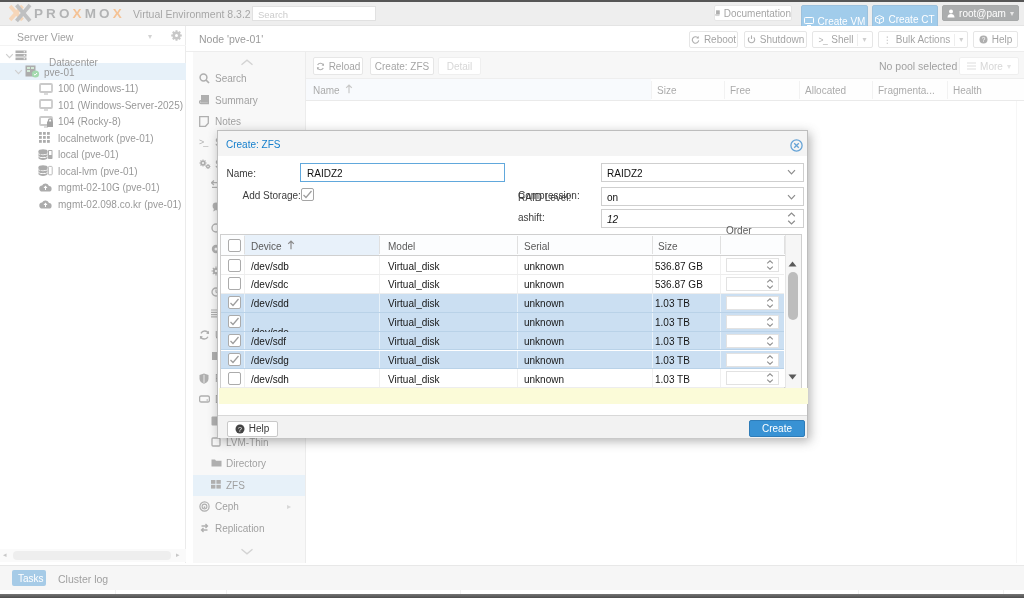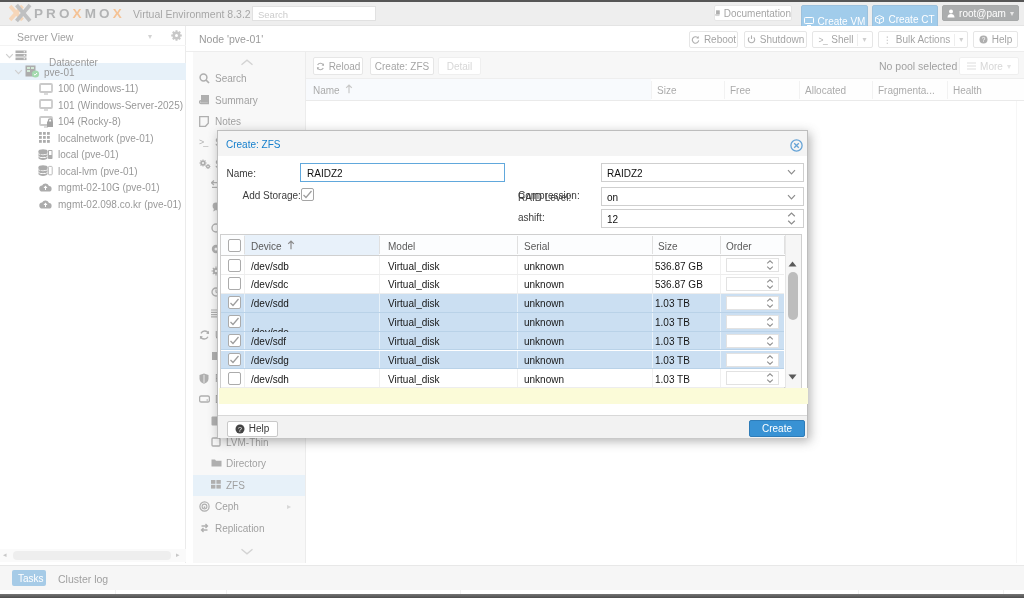--- a/index.html
+++ b/index.html
@@ -354,36 +354,36 @@
 <div class="ab" style="left:82.5px;top:57px;width:13px;height:13px;background:#fff;border:1px solid #a5a5a5;border-radius:2px;box-sizing:border-box;"></div>
 <svg class="ab" style="left:84px;top:58.5px;" width="11" height="10" viewBox="0 0 11 10">
       <path d="M1.5 5 4 7.5 9.5 1" fill="none" stroke="#9d9d9d" stroke-width="1.25"></path>
     </svg>
 <div class="ab" style="left:383px;top:56px;width:203px;height:19px;background:#fff;border:1px solid #cfcfcf;box-sizing:border-box;"></div>
 <div class="txt" style="left:389px;top:61px;color:#111;">on</div>
 <svg class="ab" style="left:569px;top:62.5px;" width="9" height="6" viewBox="0 0 9 6">
       <path d="M1 1.2 4.5 4.8 8 1.2" fill="none" stroke="#8d8d8d" stroke-width="1.2"></path>
     </svg>
 <div class="ab" style="left:383px;top:78px;width:203px;height:19px;background:#fff;border:1px solid #cfcfcf;box-sizing:border-box;"></div>
-<div class="txt" style="left:389px;top:83px;color:#111;">12</div>
+<div class="txt" style="left:389px;top:83px;color:#111;font-style:italic;">12</div>
 <svg class="ab" style="left:569px;top:81px;" width="9" height="13" viewBox="0 0 9 13">
       <path d="M1.2 4.2 4.5 1 7.8 4.2M1.2 8.8 4.5 12 7.8 8.8" fill="none" stroke="#8d8d8d" stroke-width="1.2"></path>
     </svg>
 <div class="ab" style="left:2px;top:103px;width:582px;height:154px;border:1px solid #cfcfcf;box-sizing:border-box;background:#fff;"></div>
 <div class="ab" style="left:3px;top:104px;width:580px;height:21px;background:#fcfdfe;border-bottom:1px solid #d0d0d0;box-sizing:border-box;"></div>
 <div class="ab" style="left:26px;top:104px;width:135px;height:20px;background:#e8f1fa;"></div>
 <div class="ab" style="left:9.5px;top:108px;width:13px;height:13px;background:#fff;border:1px solid #ababab;border-radius:2px;box-sizing:border-box;"></div>
 <div class="txt" style="left:33px;top:110px;color:#5a5a5a;">Device</div>
 <svg class="ab" style="left:69px;top:109px;" width="8" height="10" viewBox="0 0 8 10">
       <path d="M4 9.3V1.5M1.2 3.8 4 1 6.8 3.8" fill="none" stroke="#8a8a8a" stroke-width="1.2"></path>
     </svg>
 <div class="txt" style="left:170px;top:110px;color:#5a5a5a;">Model</div>
 <div class="txt" style="left:306px;top:110px;color:#5a5a5a;">Serial</div>
 <div class="txt" style="left:440px;top:110px;color:#5a5a5a;">Size</div>
-<div class="txt" style="left:508px;top:110px;color:#5a5a5a;text-align:right;">Order</div>
+<div class="txt" style="left:508px;top:94px;color:#5a5a5a;text-align:right;">Order</div>
 <div class="ab" style="left:26px;top:105px;width:1px;height:18px;background:#e0e0e0;"></div>
 <div class="ab" style="left:161px;top:105px;width:1px;height:18px;background:#e0e0e0;"></div>
 <div class="ab" style="left:298.5px;top:105px;width:1px;height:18px;background:#e0e0e0;"></div>
 <div class="ab" style="left:434px;top:105px;width:1px;height:18px;background:#e0e0e0;"></div>
 <div class="ab" style="left:501.5px;top:105px;width:1px;height:18px;background:#e0e0e0;"></div>
 <div class="ab" style="left:565.5px;top:105px;width:1px;height:18px;background:#e0e0e0;"></div>
 <div class="ab" style="left:3px;top:125.0px;width:563px;height:18.9px;background:#fff;border-bottom:1px solid #ededed;box-sizing:border-box;"></div>
 <div class="ab" style="left:9.5px;top:127.5px;width:13px;height:13px;background:#fff;border:1px solid #ababab;border-radius:2px;box-sizing:border-box;"></div>
 <div class="txt" style="left:33px;top:129.5px;color:#161616;">/dev/sdb</div>
 <div class="txt" style="left:170px;top:129.5px;color:#161616;">Virtual_disk</div>

